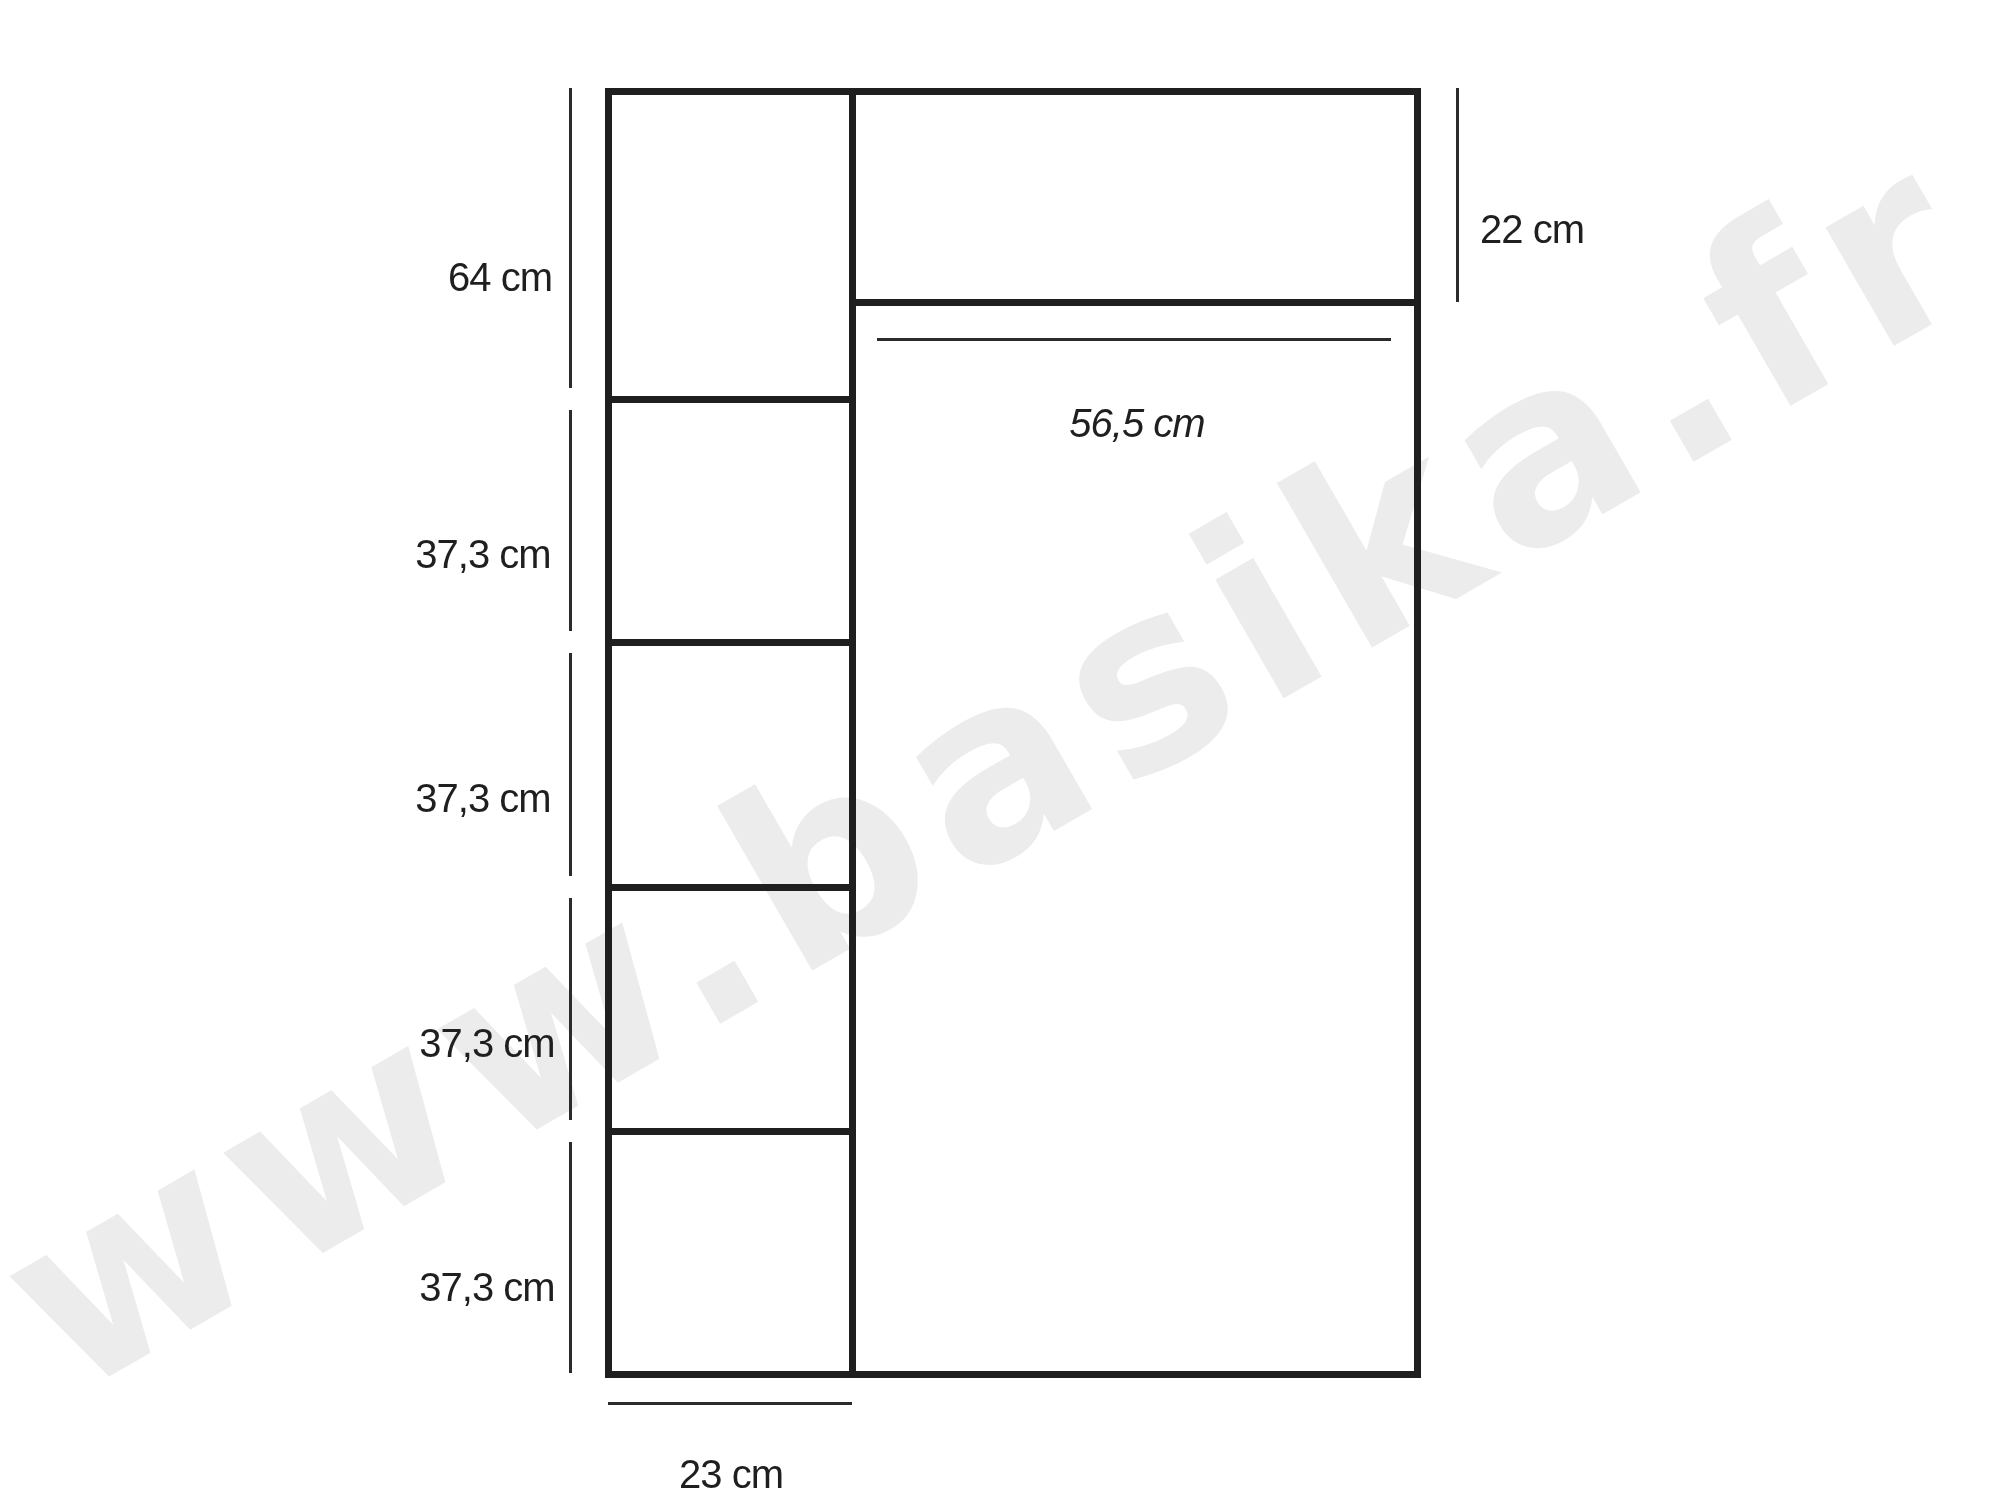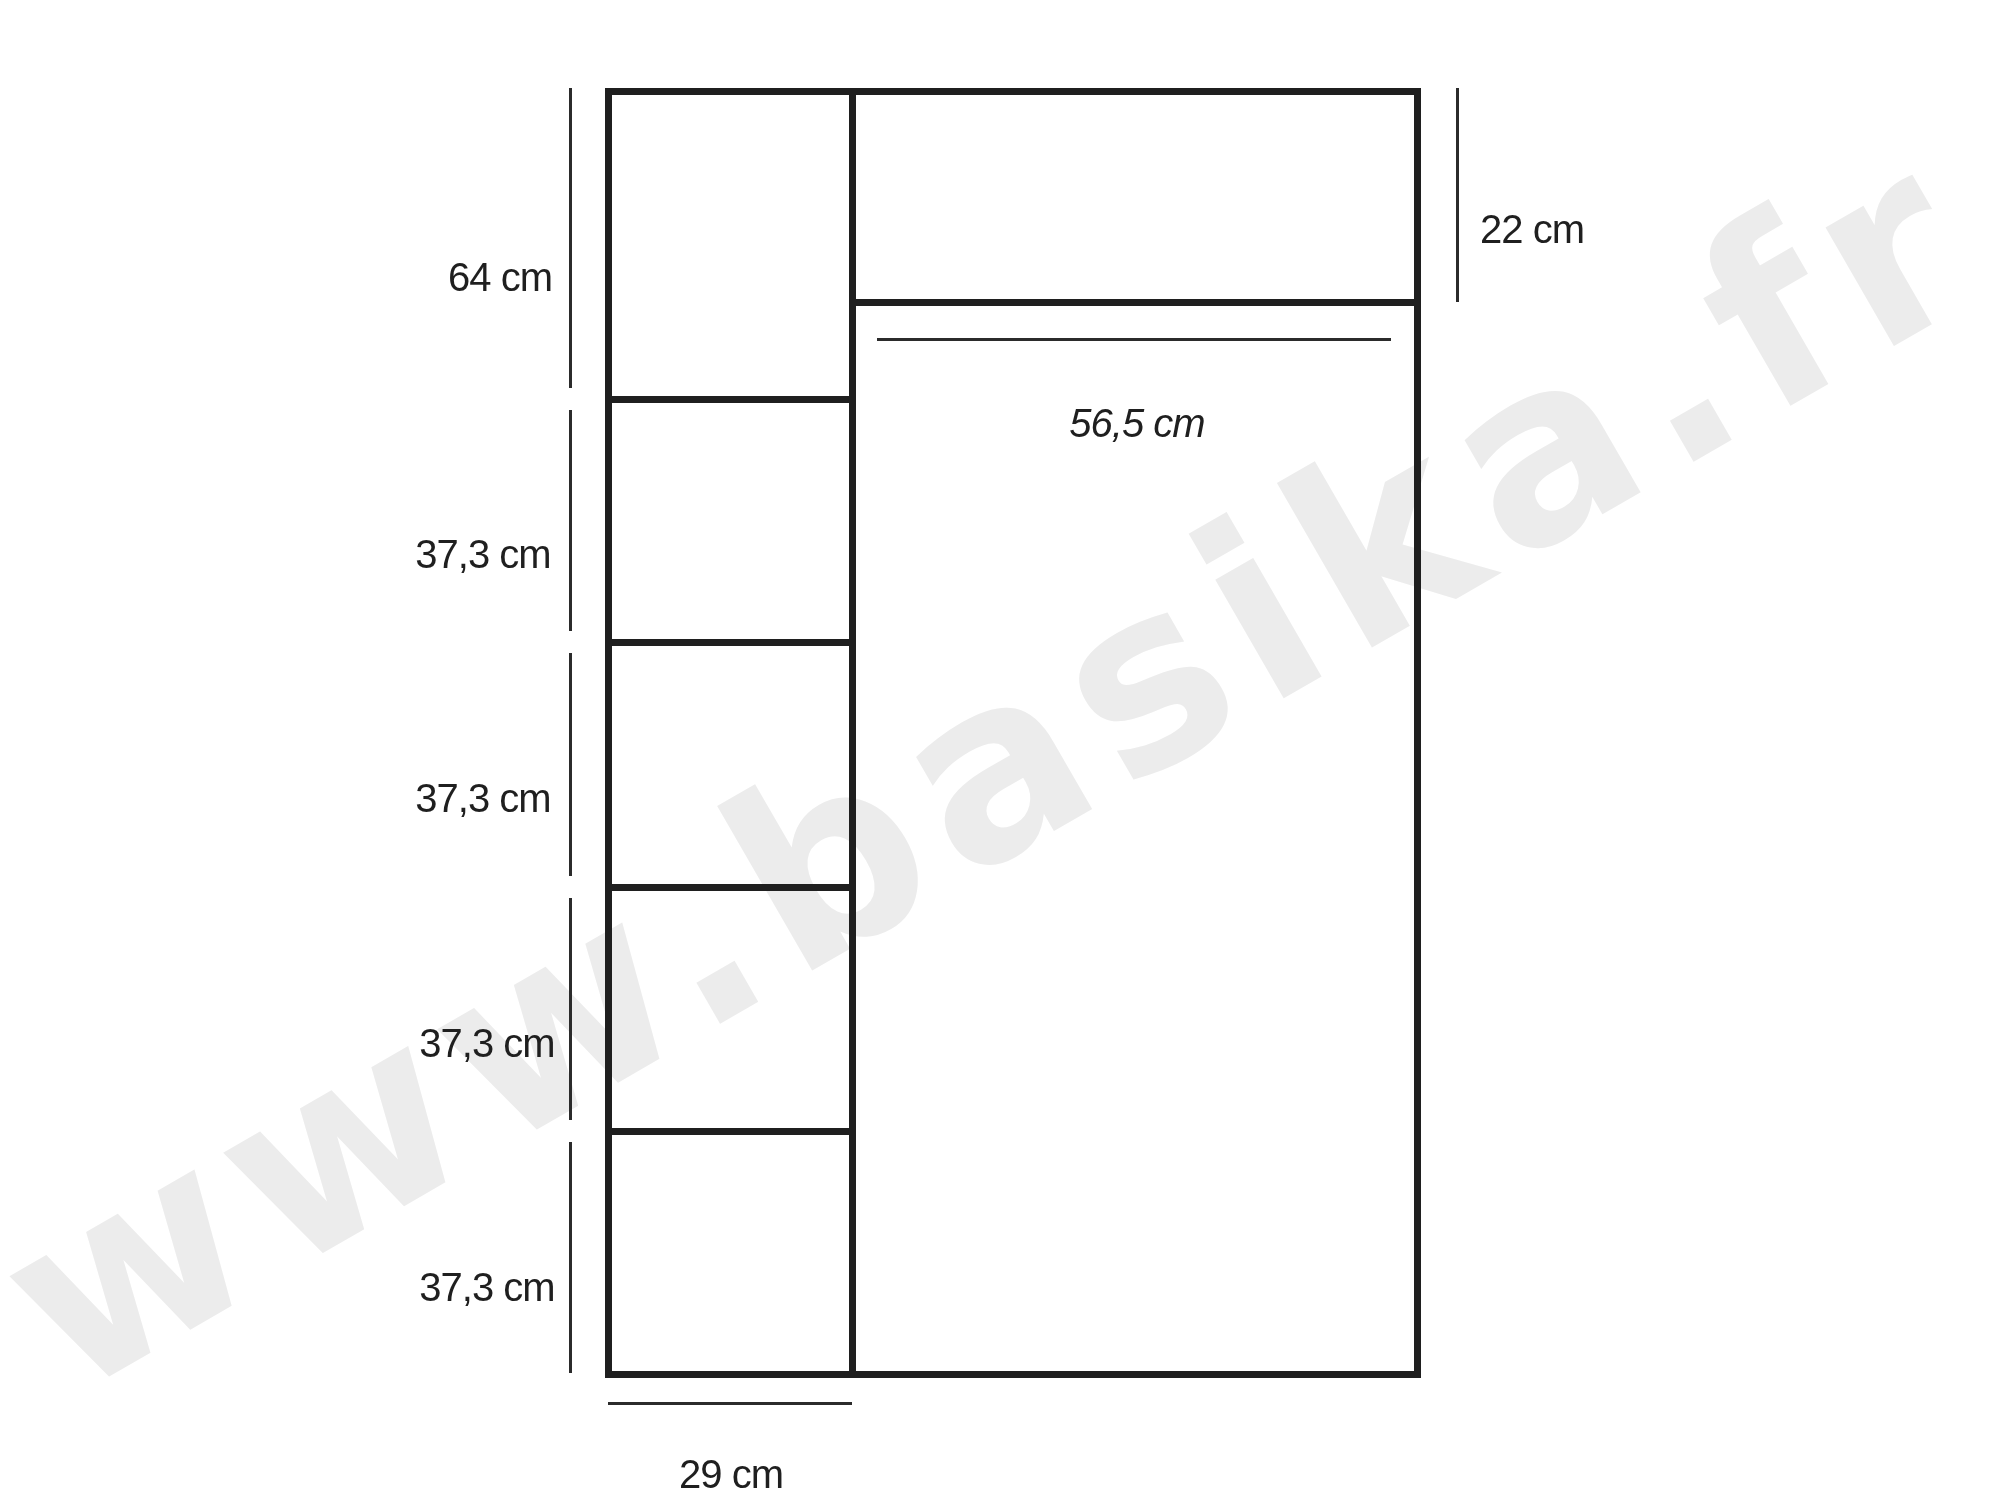--- a/index.html
+++ b/index.html
@@ -107,15 +107,15 @@
   <div class="dimline dh-56"></div>
   <div class="dimline dh-29"></div>
 
   <div class="dimlabel lbl-44">64 cm</div>
   <div class="dimlabel lbl-373a">37,3 cm</div>
   <div class="dimlabel lbl-373b">37,3 cm</div>
   <div class="dimlabel lbl-373c">37,3 cm</div>
   <div class="dimlabel lbl-373d">37,3 cm</div>
   <div class="dimlabel lbl-565">56,5 cm</div>
   <div class="dimlabel lbl-22">22 cm</div>
-  <div class="dimlabel lbl-29">29 cm</div>
+  <div class="dimlabel lbl-29">23 cm</div>
 
 </div>
 
 </body></html>

